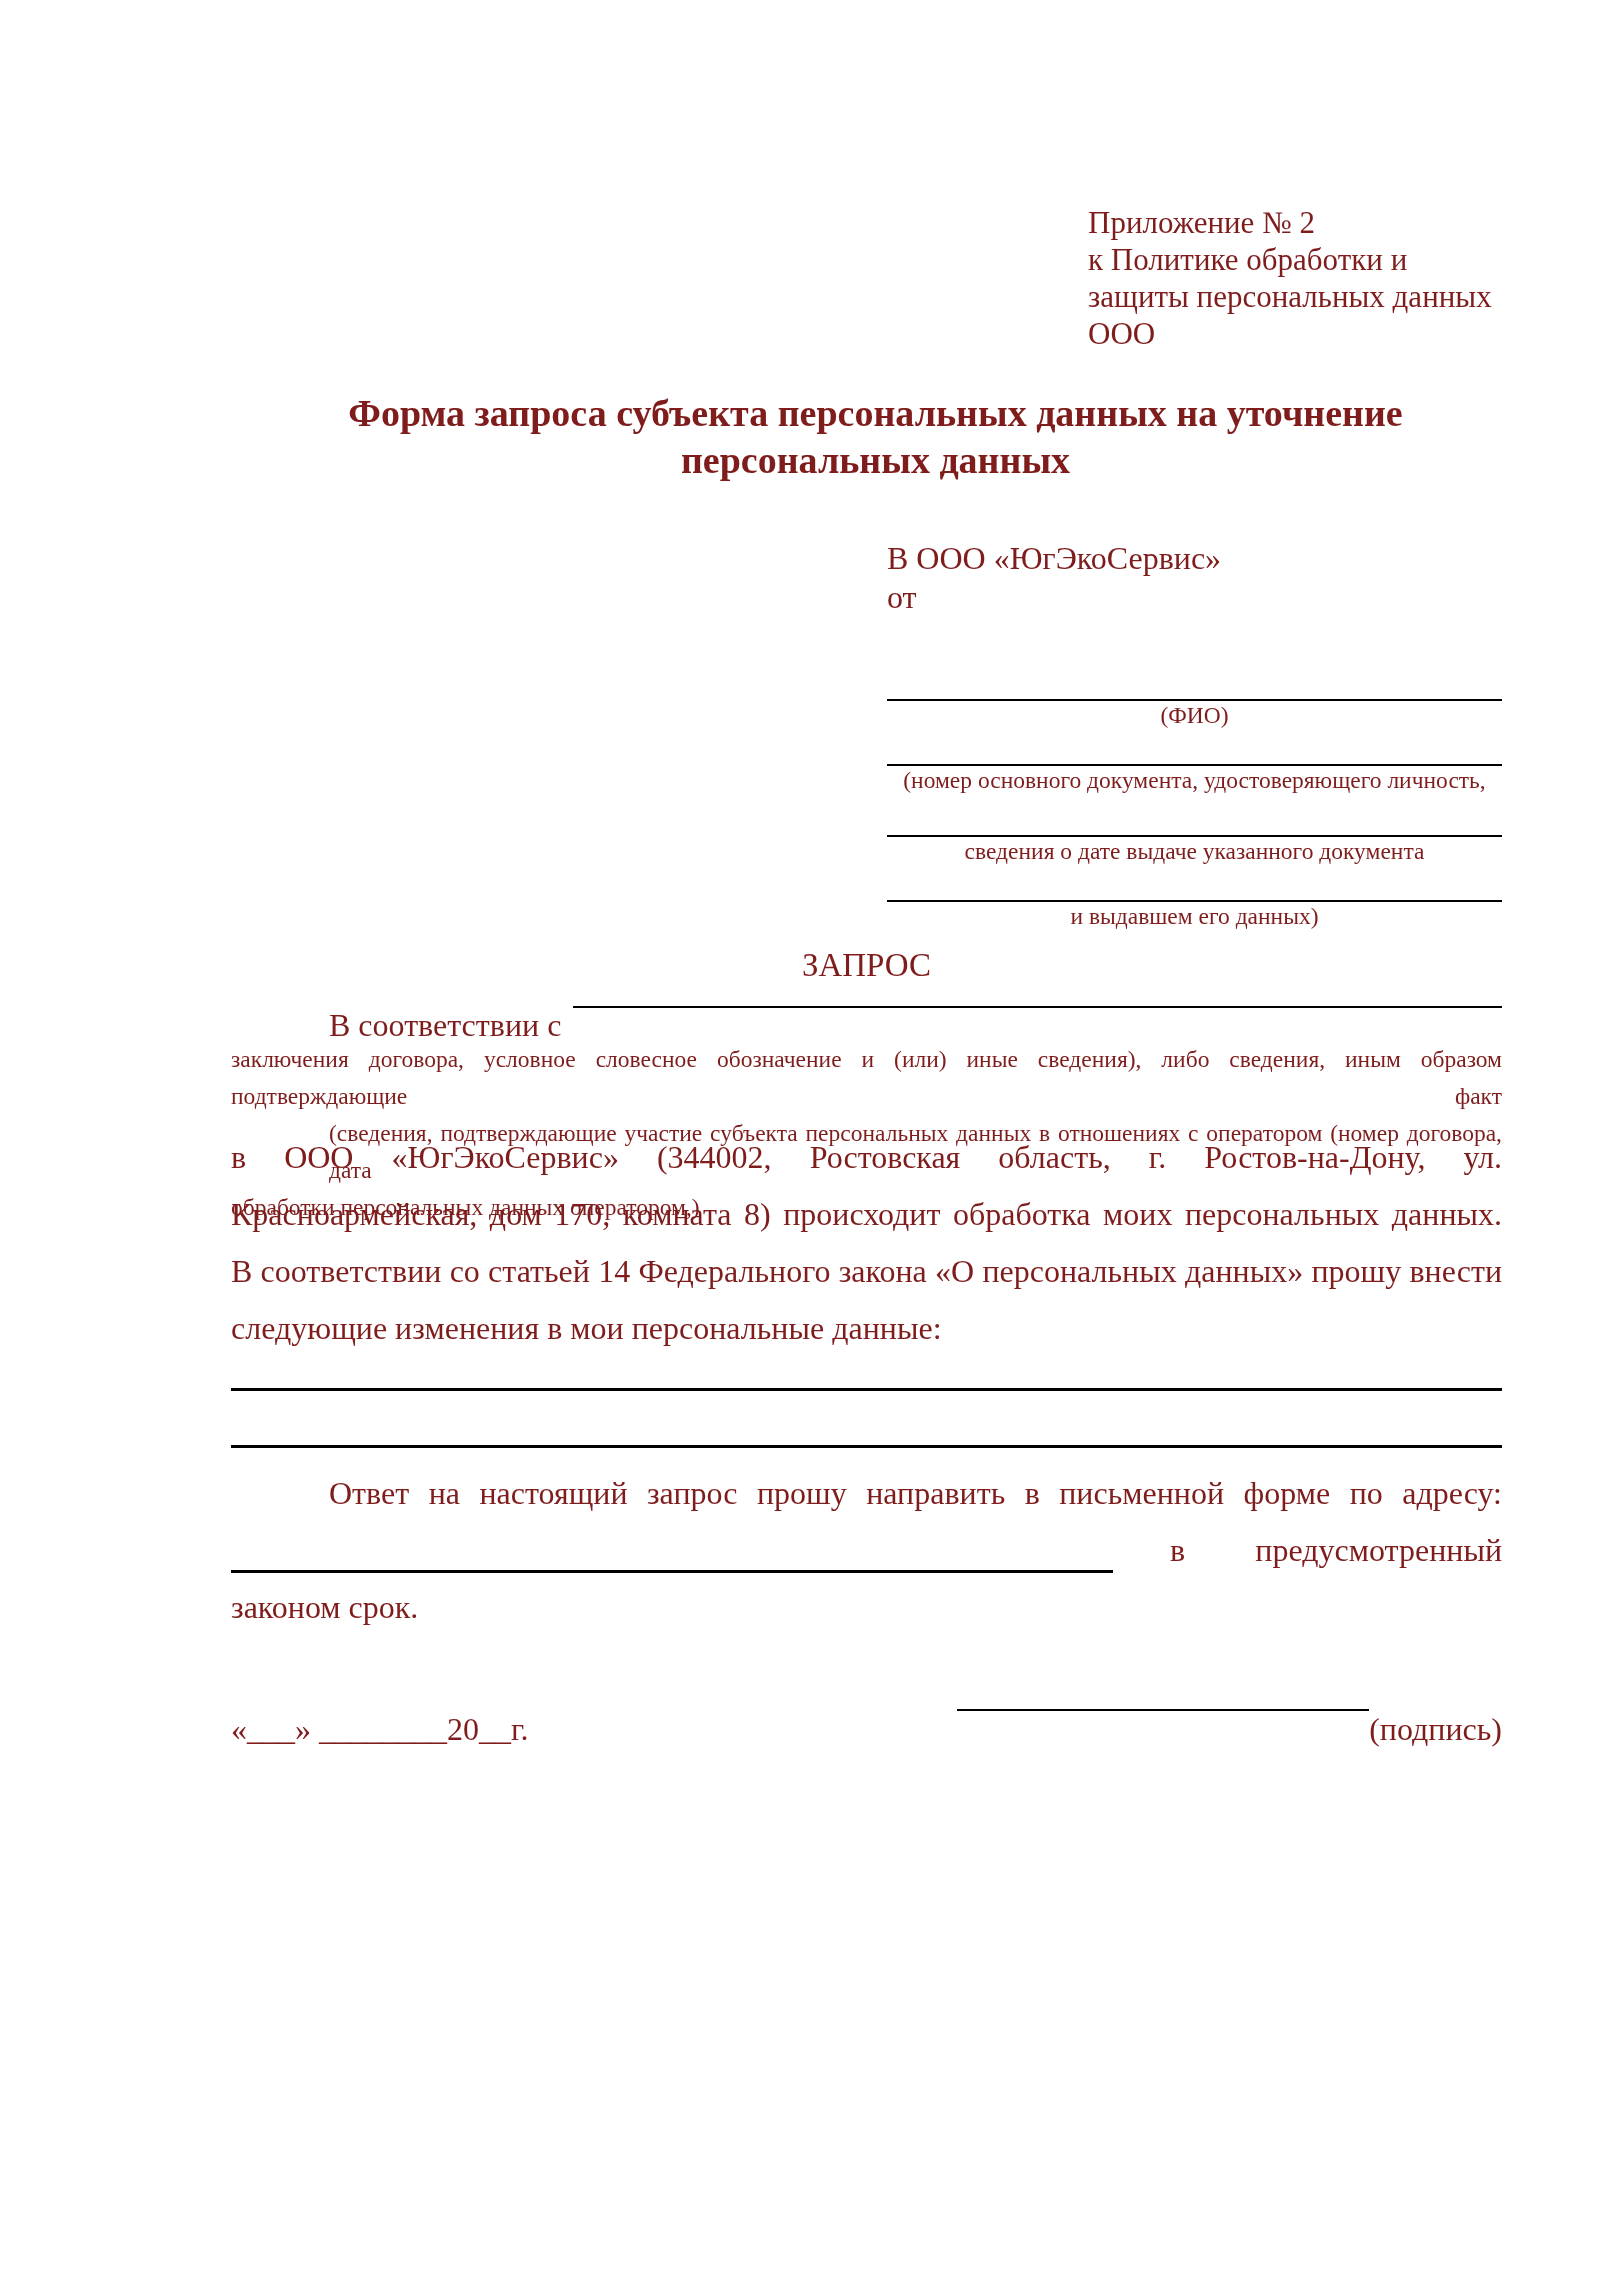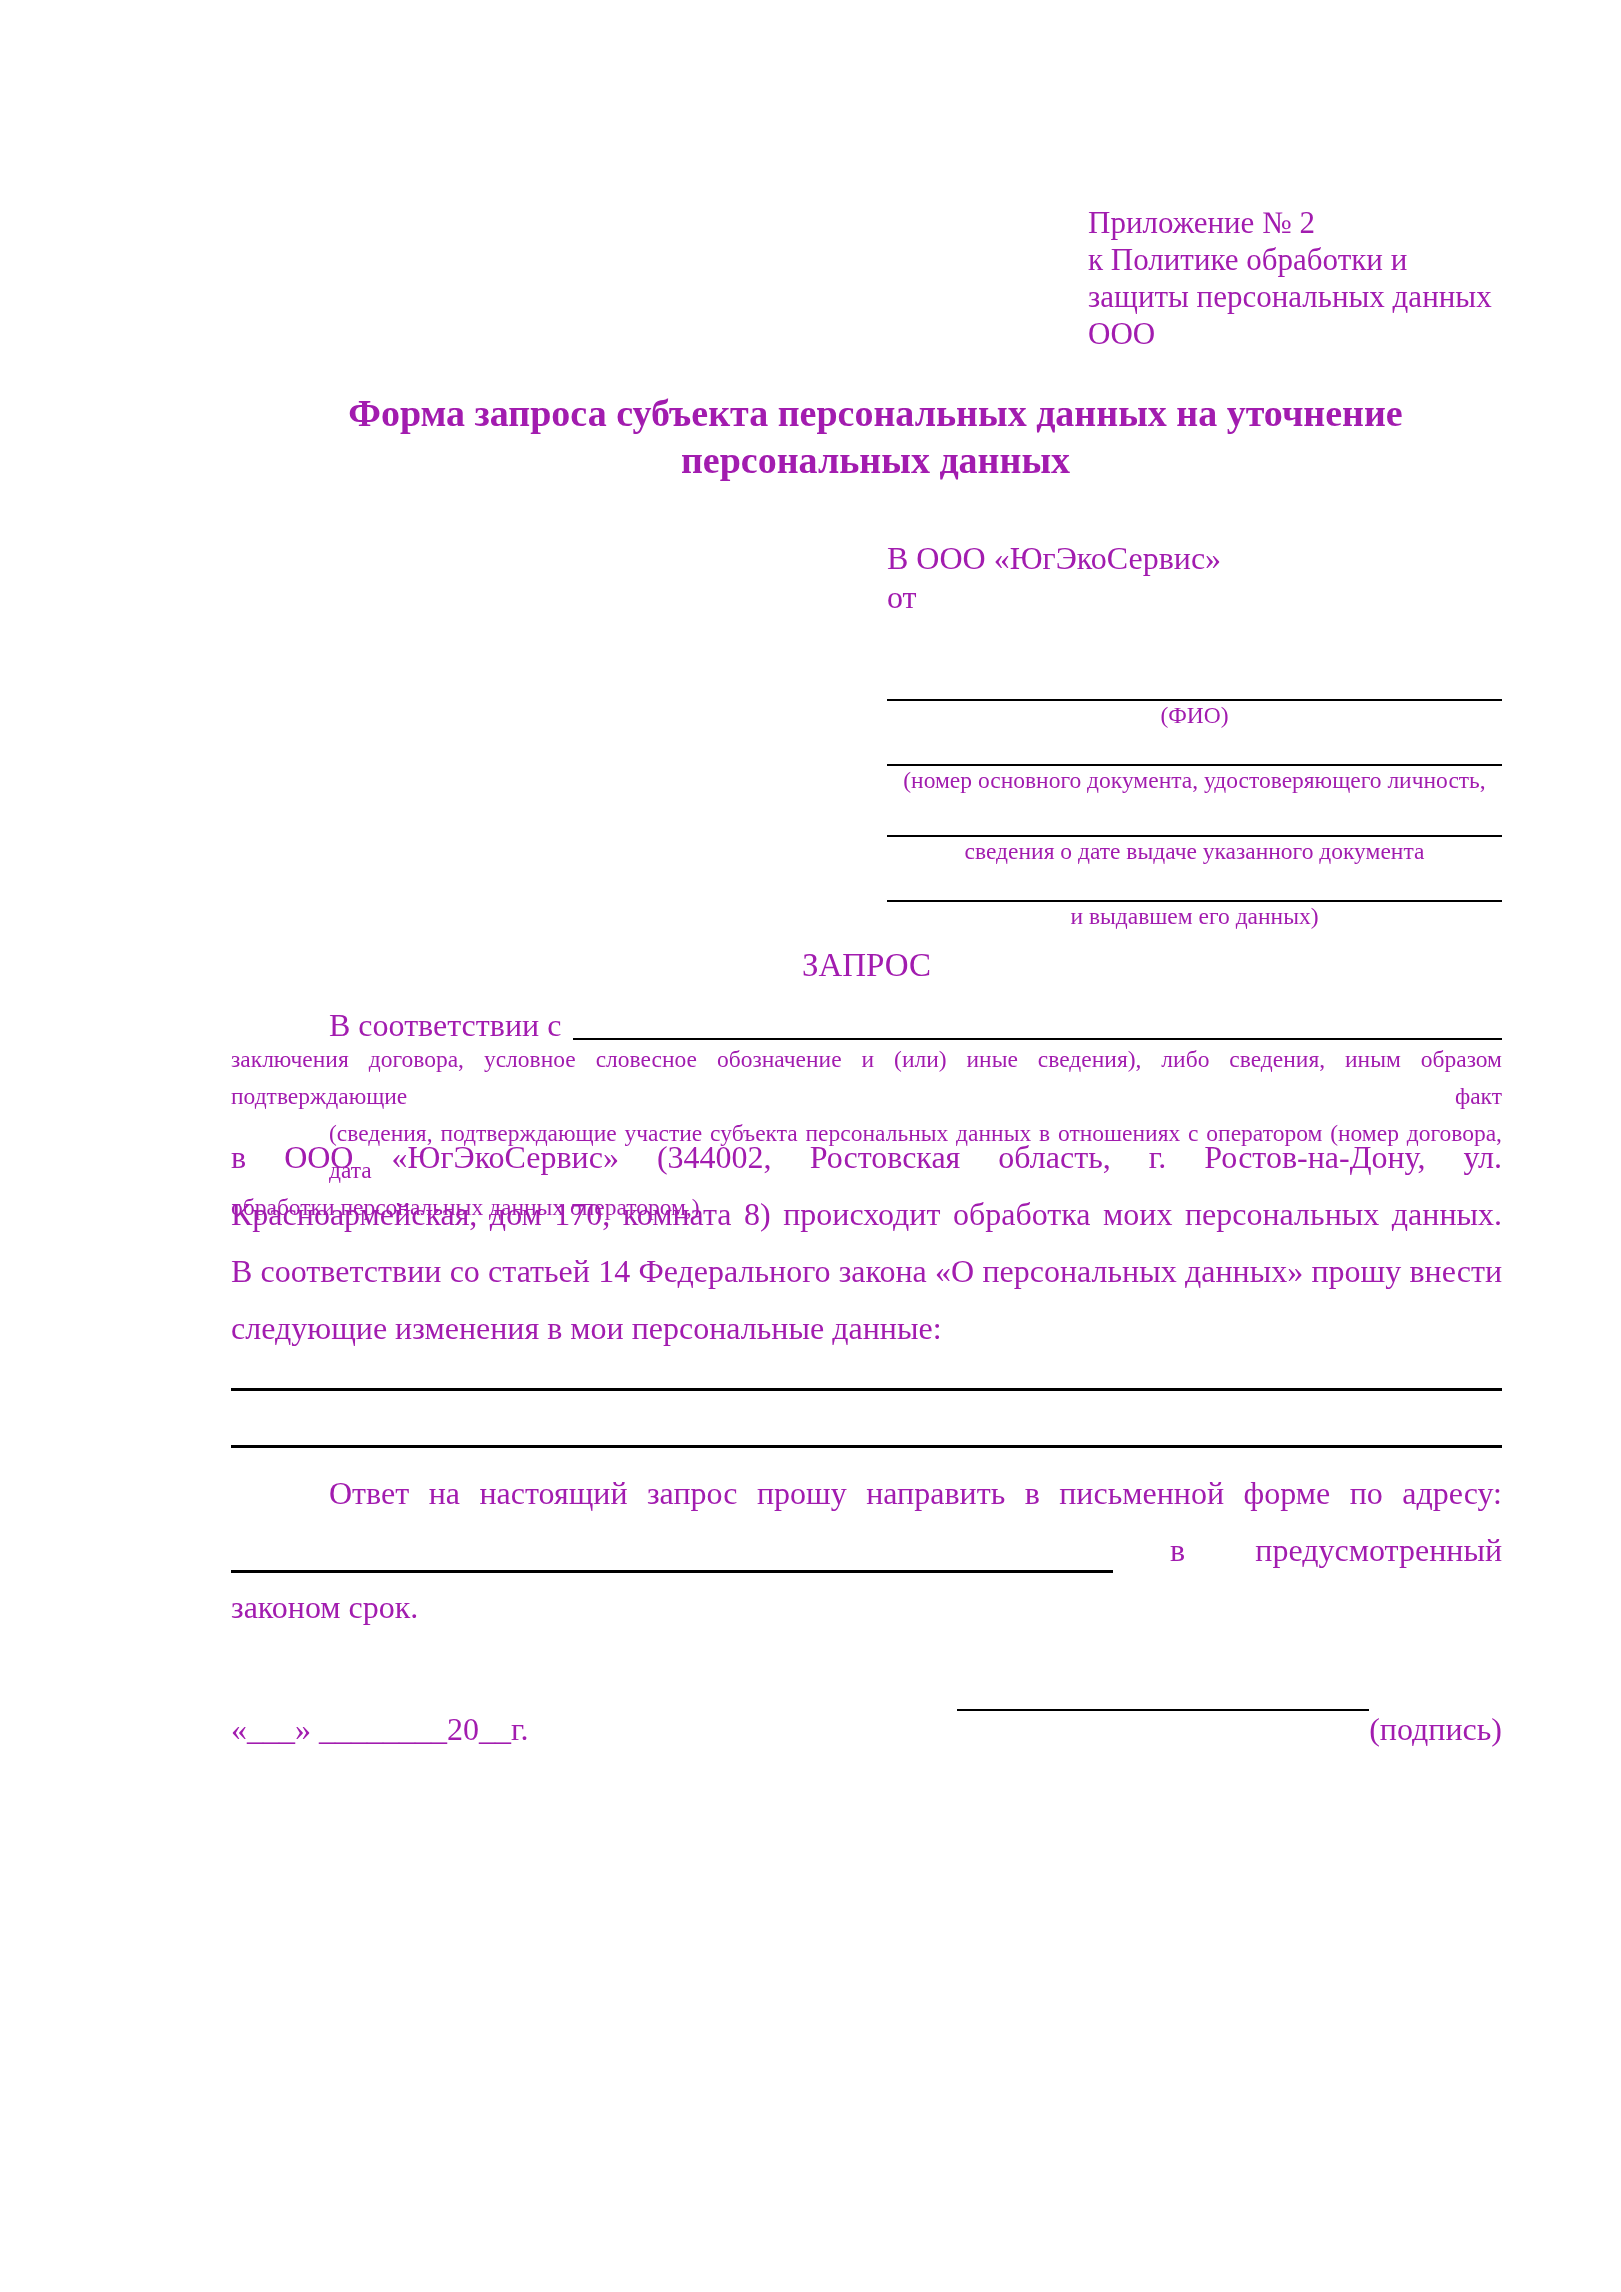--- a/index.html
+++ b/index.html
@@ -2,21 +2,21 @@
 <html><head>
 <meta charset="utf-8">
 <style>
   * { box-sizing: border-box; margin: 0; padding: 0; }
   html, body { background: #ffffff; }
   .page {
     position: relative;
     width: 1621px;
     height: 2293px;
     background: #ffffff;
-    color: #a21caf;
+    color: #7f1d1d;
     font-family: "Liberation Serif", "DejaVu Serif", serif;
     overflow: hidden;
   }
 
   
   .annex {
     position: absolute;
     left: 1088px;
     top: 204px;
     width: 421px;
@@ -70,21 +70,21 @@
     font-size: 33px;
   }
 
   
   .accordance {
     position: absolute;
     left: 231px;
     top: 1006px;
     width: 1271px;
     display: flex;
-    align-items: flex-end;
+    align-items: flex-start;
     font-size: 32px;
     line-height: 39px;
   }
   .accordance .prefix { padding-left: 98px; white-space: nowrap; }
   .accordance .rule {
     flex: 1;
     border-bottom: 2.9px solid #000;
     margin-left: 11.8px;
     margin-bottom: 4.9px;
   }

